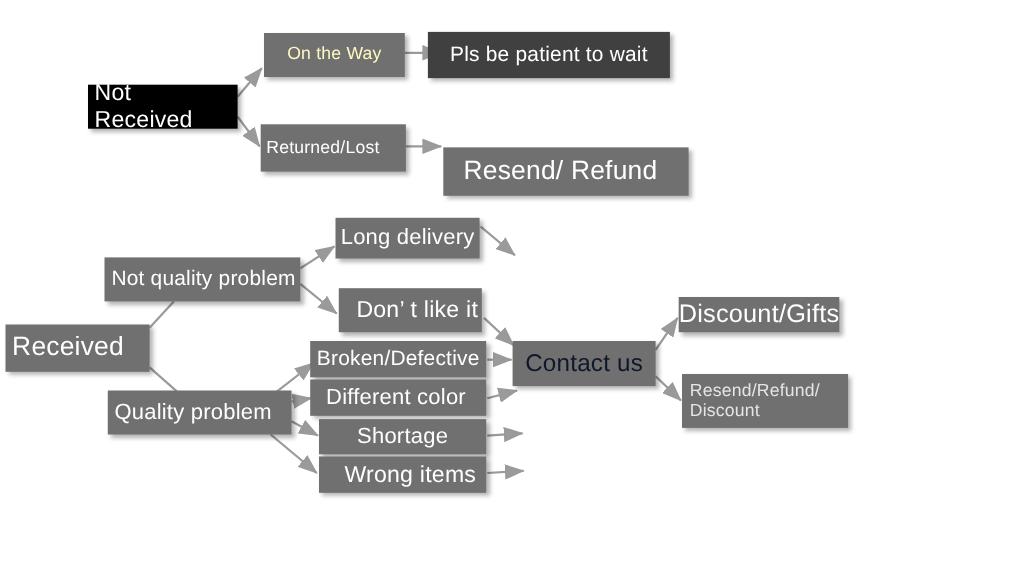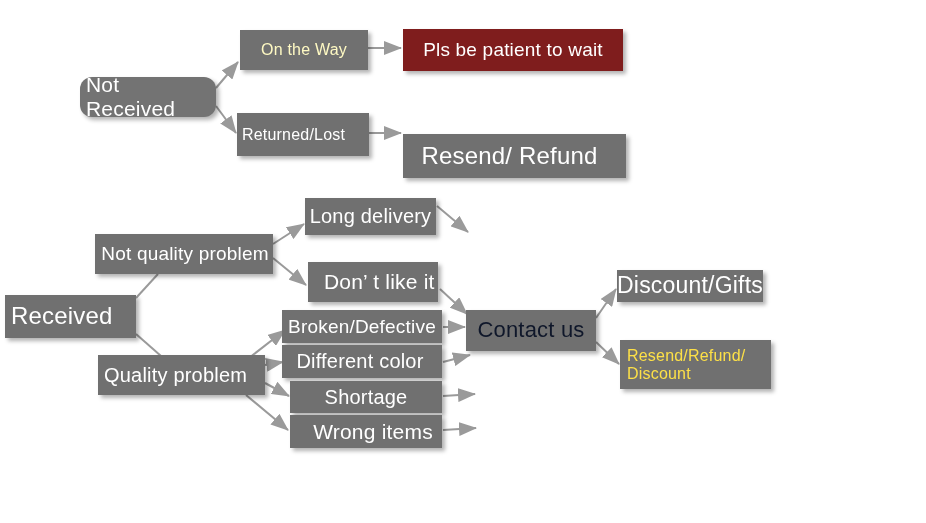--- a/index.html
+++ b/index.html
@@ -66,32 +66,32 @@
         <line x1="440" y1="289" x2="467" y2="314" stroke="#9a9a9a" stroke-width="2" marker-end="url(#arrowhead)"></line>
         <line x1="443" y1="327" x2="465" y2="327" stroke="#9a9a9a" stroke-width="2" marker-end="url(#arrowhead)"></line>
         <line x1="443" y1="362" x2="470" y2="355" stroke="#9a9a9a" stroke-width="2" marker-end="url(#arrowhead)"></line>
         <line x1="443" y1="396" x2="475" y2="394" stroke="#9a9a9a" stroke-width="2" marker-end="url(#arrowhead)"></line>
         <line x1="443" y1="430" x2="476" y2="428" stroke="#9a9a9a" stroke-width="2" marker-end="url(#arrowhead)"></line>
         <line x1="596" y1="318" x2="616" y2="289" stroke="#9a9a9a" stroke-width="2" marker-end="url(#arrowhead)"></line>
         <line x1="596" y1="342" x2="619" y2="364" stroke="#9a9a9a" stroke-width="2" marker-end="url(#arrowhead)"></line>
       </g>
   </svg>
   <div id="node-layer">
-      <div class="node left" style="left: 80px; top: 77px; width: 136px; height: 40px; font-size: 21px; background: #737373; color: rgb(255, 255, 255); padding-left: 6px; padding-right: 2px; border-radius: 12px;"><span>Not Received</span></div>
+      <div class="node left" style="left: 80px; top: 77px; width: 136px; height: 40px; font-size: 21px; background: #000000; color: rgb(255, 255, 255); padding-left: 6px; padding-right: 2px;"><span>Not Received</span></div>
       <div class="node center" style="left: 240px; top: 30px; width: 128px; height: 40px; font-size: 16px; background: rgb(112, 112, 112); color: #fef9c3; padding-left: 2px; padding-right: 2px;"><span>On the Way</span></div>
-      <div class="node center" style="left: 403px; top: 29px; width: 220px; height: 42px; font-size: 19px; background: #7f1d1d; color: rgb(255, 255, 255); padding-left: 2px; padding-right: 2px;"><span>Pls be patient to wait</span></div>
+      <div class="node center" style="left: 389px; top: 29px; width: 220px; height: 42px; font-size: 19px; background: #404040; color: rgb(255, 255, 255); padding-left: 2px; padding-right: 2px;"><span>Pls be patient to wait</span></div>
       <div class="node left" style="left: 237px; top: 113px; width: 132px; height: 43px; font-size: 16px; background: rgb(112, 112, 112); color: rgb(255, 255, 255); padding-left: 5px; padding-right: 2px;"><span>Returned/Lost</span></div>
       <div class="node center" style="left: 403px; top: 110px; width: 223px; height: 44px; font-size: 24px; background: rgb(112, 112, 112); color: rgb(255, 255, 255); padding-left: 2px; padding-right: 12px; margin-top: 24px;"><span>Resend/ Refund</span></div>
       <div class="node left" style="left: 5px; top: 295px; width: 131px; height: 43px; font-size: 24px; background: rgb(112, 112, 112); color: rgb(255, 255, 255); padding-left: 6px; padding-right: 2px;"><span>Received</span></div>
       <div class="node left" style="left: 95px; top: 234px; width: 178px; height: 40px; font-size: 19px; background: rgb(112, 112, 112); color: rgb(255, 255, 255); padding-left: 4px; padding-right: 2px; justify-content: center;"><span>Not quality problem</span></div>
       <div class="node left" style="left: 98px; top: 355px; width: 167px; height: 40px; font-size: 20px; background: rgb(112, 112, 112); color: rgb(255, 255, 255); padding-left: 6px; padding-right: 2px;"><span>Quality problem</span></div>
       <div class="node center" style="left: 305px; top: 198px; width: 131px; height: 37px; font-size: 20px; background: rgb(112, 112, 112); color: rgb(255, 255, 255); padding-left: 2px; padding-right: 2px;"><span>Long delivery</span></div>
       <div class="node left" style="left: 308px; top: 262px; width: 130px; height: 40px; font-size: 21px; background: rgb(112, 112, 112); color: rgb(255, 255, 255); padding-left: 16px; padding-right: 2px;"><span>Don’ t like it</span></div>
       <div class="node center" style="left: 282px; top: 310px; width: 160px; height: 33px; font-size: 19px; background: rgb(112, 112, 112); color: rgb(255, 255, 255); padding-left: 2px; padding-right: 2px;"><span>Broken/Defective</span></div>
       <div class="node center" style="left: 282px; top: 345px; width: 160px; height: 33px; font-size: 20px; background: rgb(112, 112, 112); color: rgb(255, 255, 255); padding-left: 2px; padding-right: 6px;"><span>Different color</span></div>
       <div class="node center" style="left: 290px; top: 381px; width: 152px; height: 32px; font-size: 20px; background: rgb(112, 112, 112); color: rgb(255, 255, 255); padding-left: 2px; padding-right: 2px;"><span>Shortage</span></div>
       <div class="node center" style="left: 290px; top: 415px; width: 152px; height: 33px; font-size: 21px; background: rgb(112, 112, 112); color: rgb(255, 255, 255); padding-left: 16px; padding-right: 2px;"><span>Wrong items</span></div>
       <div class="node center" style="left: 466px; top: 310px; width: 130px; height: 41px; font-size: 22px; background: rgb(112, 112, 112); color: #0f172a; padding-left: 2px; padding-right: 2px;"><span>Contact us</span></div>
       <div class="node center" style="left: 617px; top: 270px; width: 146px; height: 32px; font-size: 23px; background: rgb(112, 112, 112); color: rgb(255, 255, 255); padding-left: 2px; padding-right: 2px;"><span>Discount/Gifts</span></div>
-      <div class="node left" style="left: 620px; top: 340px; width: 151px; height: 49px; font-size: 16px; background: rgb(112, 112, 112); color: #fde047; padding-left: 7px; padding-right: 2px;"><span>Resend/Refund/
+      <div class="node left" style="left: 620px; top: 340px; width: 151px; height: 49px; font-size: 16px; background: rgb(112, 112, 112); color: #e5e5e5; padding-left: 7px; padding-right: 2px;"><span>Resend/Refund/
 Discount</span></div>
     </div>
 </div>
 
 </body></html>

